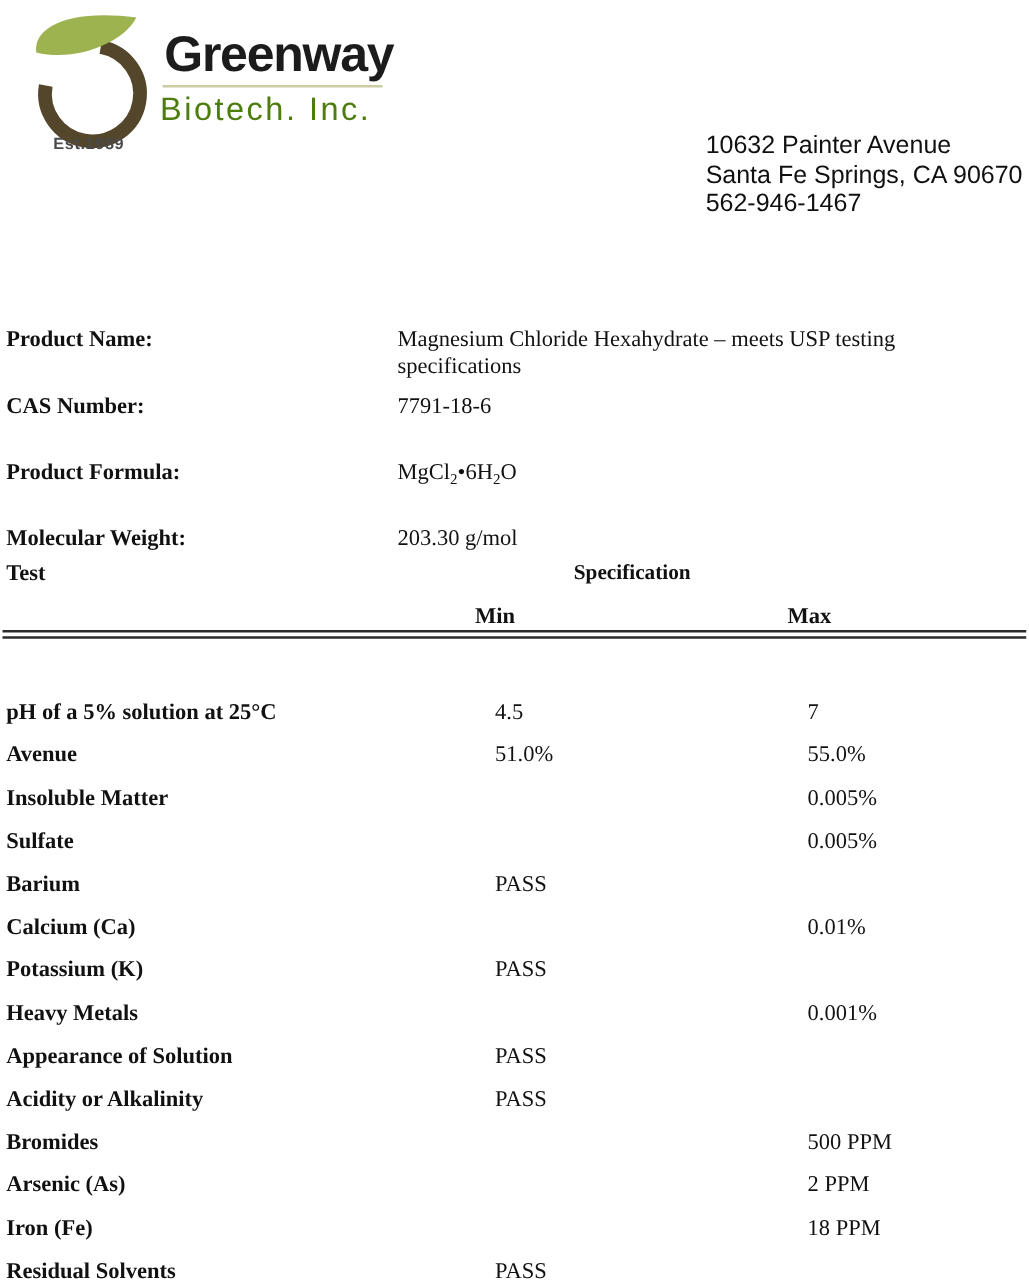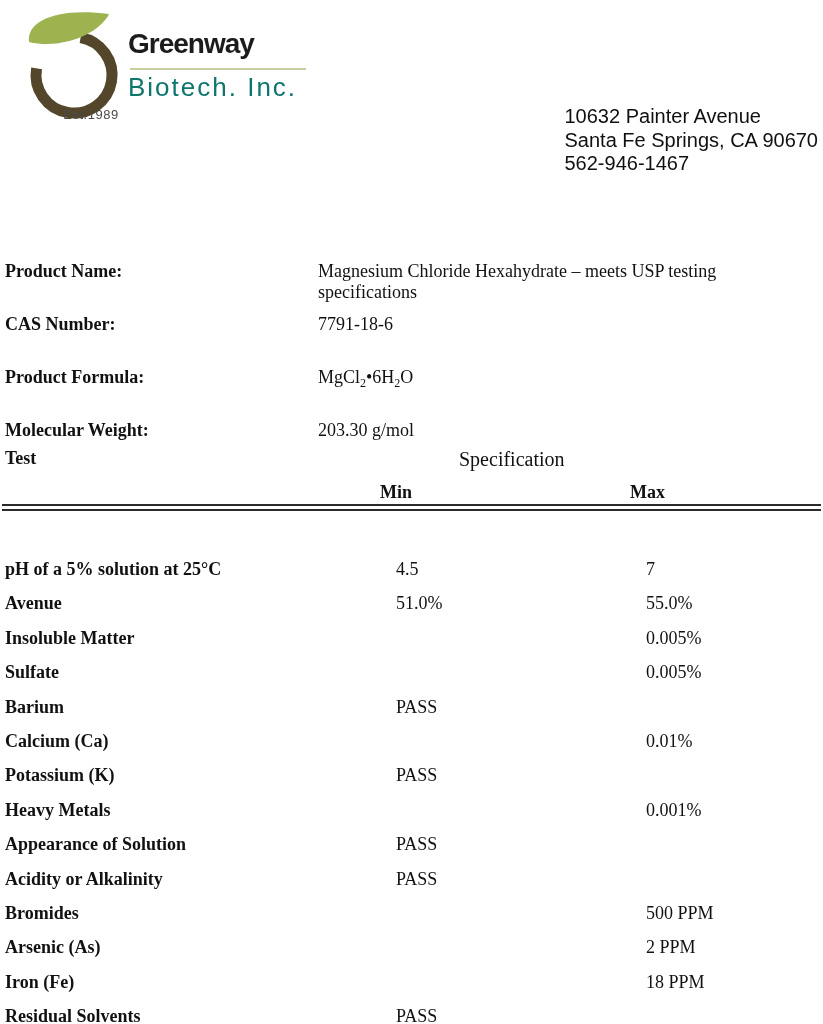--- a/index.html
+++ b/index.html
@@ -10,56 +10,56 @@
     overflow: hidden;
     font-family: "Liberation Serif", serif;
     color: #111111;
   }
 
   
   .logo { position: absolute; top: 5px; left: 12px; width: 310px; height: 125px; }
   .logo-mark { position: absolute; top: 0; left: 0; width: 124px; height: 124px; }
   .logo-mark svg { position: absolute; top: 0; left: 0; }
   .logo-est {
-    position: absolute; top: 102px; left: 24px; width: 110px;
+    position: absolute; top: 102px; left: 4px; width: 110px;
     text-align: center;
     font-family: "Liberation Sans", sans-serif;
-    font-size: 13px; font-weight: 400; color: #4a4a4a; letter-spacing: .5px;
+    font-size: 13px; font-weight: 700; color: #4a4a4a; letter-spacing: .5px;
   }
   .wordmark { position: absolute; top: 16px; left: 116px; width: 190px; }
   .brand {
     font-family: "Liberation Sans", sans-serif;
-    font-size: 28px; font-weight: 700; letter-spacing: -1px;
-    color: #1c1c1c; line-height: 46px; white-space: nowrap;
+    font-size: 40px; font-weight: 700; letter-spacing: -1px;
+    color: #1c1c1c; line-height: 46px; white-space: nowrap; text-align: center;
   }
   .brand-rule { height: 2px; width: 176px; background: #c9cda0; margin: 1px 0 3px 2px; }
   .subbrand {
     font-family: "Liberation Sans", sans-serif;
     font-size: 26px; font-weight: 400; letter-spacing: 2px;
-    color: #0f766e; line-height: 28px; white-space: nowrap;
+    color: #4d7c0f; line-height: 28px; white-space: nowrap;
   }
 
   .address {
     position: absolute; top: 105px; right: 5px;
     font-family: "Liberation Sans", sans-serif;
     font-size: 20px; line-height: 23.5px; color: #101010;
   }
 
   
   .product-info { position: absolute; top: 241px; left: 5px; right: 5px; }
   .product-row { display: grid; grid-template-columns: 313px 1fr; height: 33px; align-items: start; margin-top: 20px; }
   .product-label { font-weight: 700; font-size: 18px; }
   .product-value { font-size: 18px; }
   .product-value sub-sp { font-size: 12px; vertical-align: -4px; }
 
   
   .spec-table { position: absolute; top: 448px; left: 0; right: 0; }
   .spec-head-row1 { position: relative; height: 35px; padding-left: 5px; }
   .spec-head-test { font-weight: 700; font-size: 18px; display: inline-block; }
-  .spec-head-spec { position: absolute; left: 459px; top: 0; font-weight: 400; font-size: 20px; }
+  .spec-head-spec { position: absolute; left: 459px; top: 0; font-weight: 700; font-size: 17px; }
   .spec-head-row2 { display: grid; grid-template-columns: 375px 250px 1fr; padding-left: 5px; height: 21px; }
   .spec-head-min, .spec-head-max { font-weight: 700; font-size: 18px; line-height: 19px; }
   .double-rule {
     margin: 0 2px; height: 7px;
     border-top: 2px solid #2b2b2b; border-bottom: 2px solid #2b2b2b;
   }
   .spec-rows { margin-top: 48px; padding-left: 5px; }
   .spec-row { display: grid; grid-template-columns: 375px 250px 1fr; height: 34.4px; align-items: start; }
   .cell-test { font-weight: 700; font-size: 18px; line-height: 20px; padding-right: 8px; }
   .cell-min, .cell-max { font-weight: 400; font-size: 18px; line-height: 20px; margin-left: 16px; }

